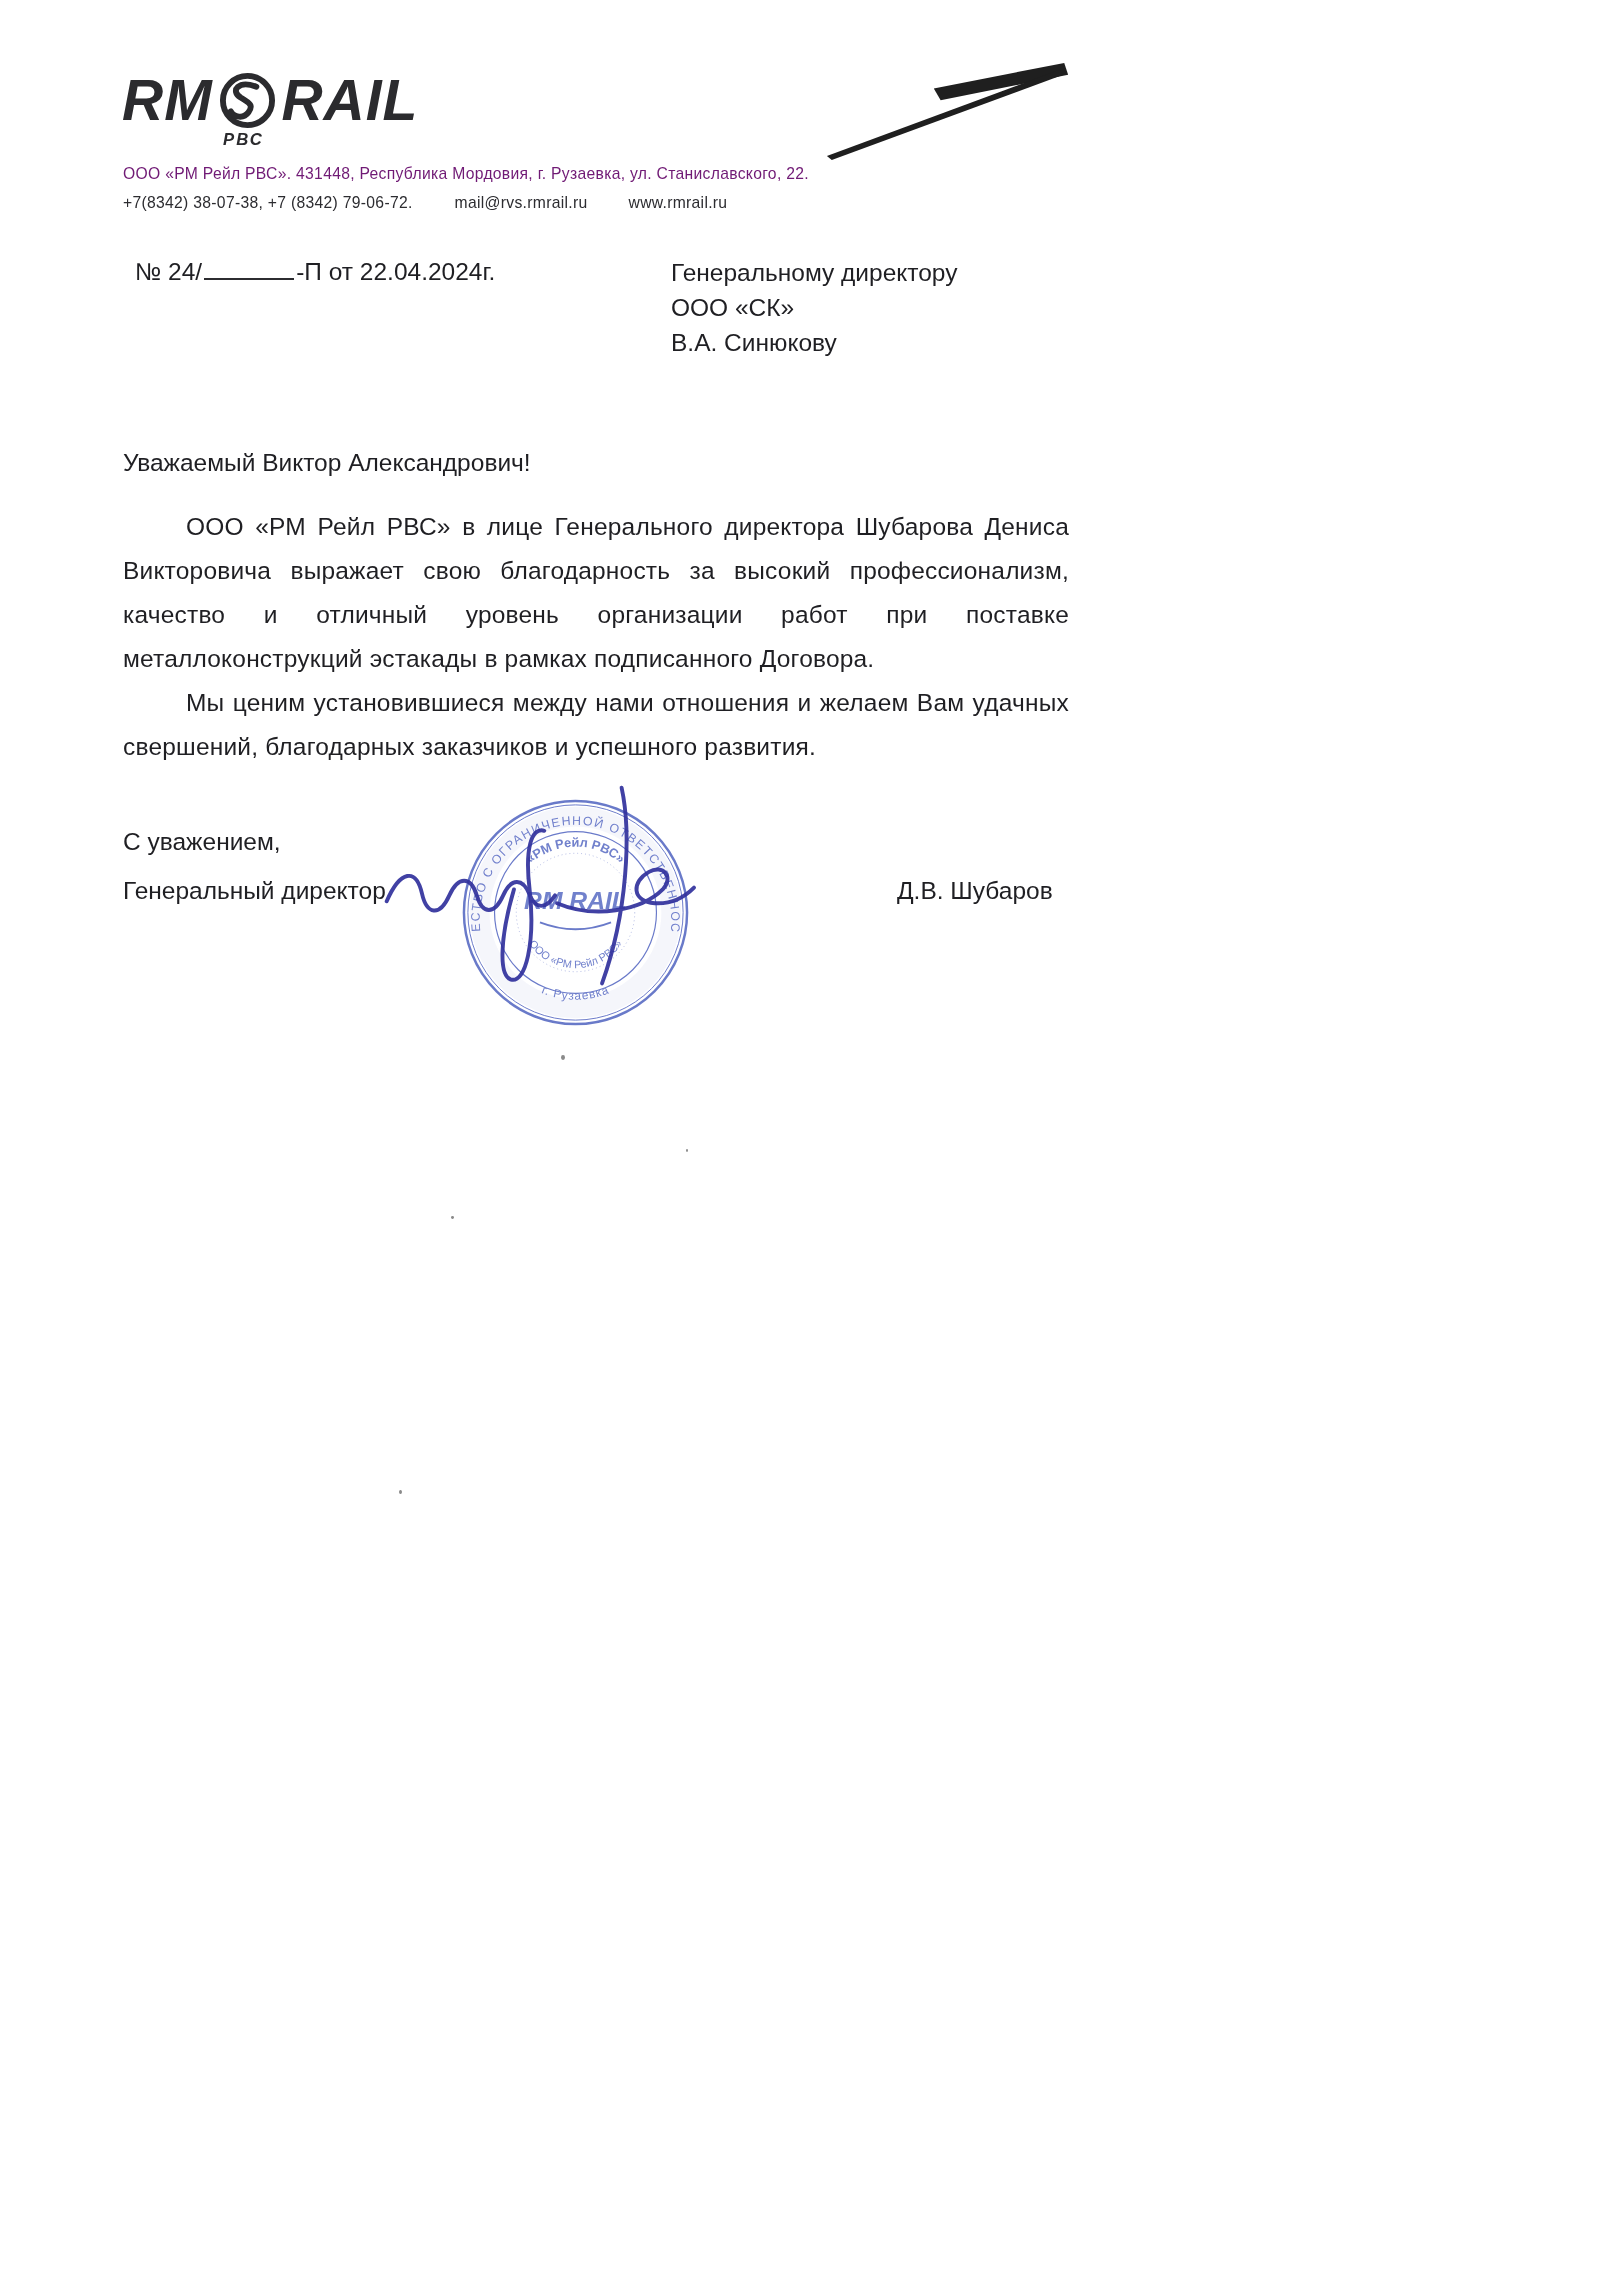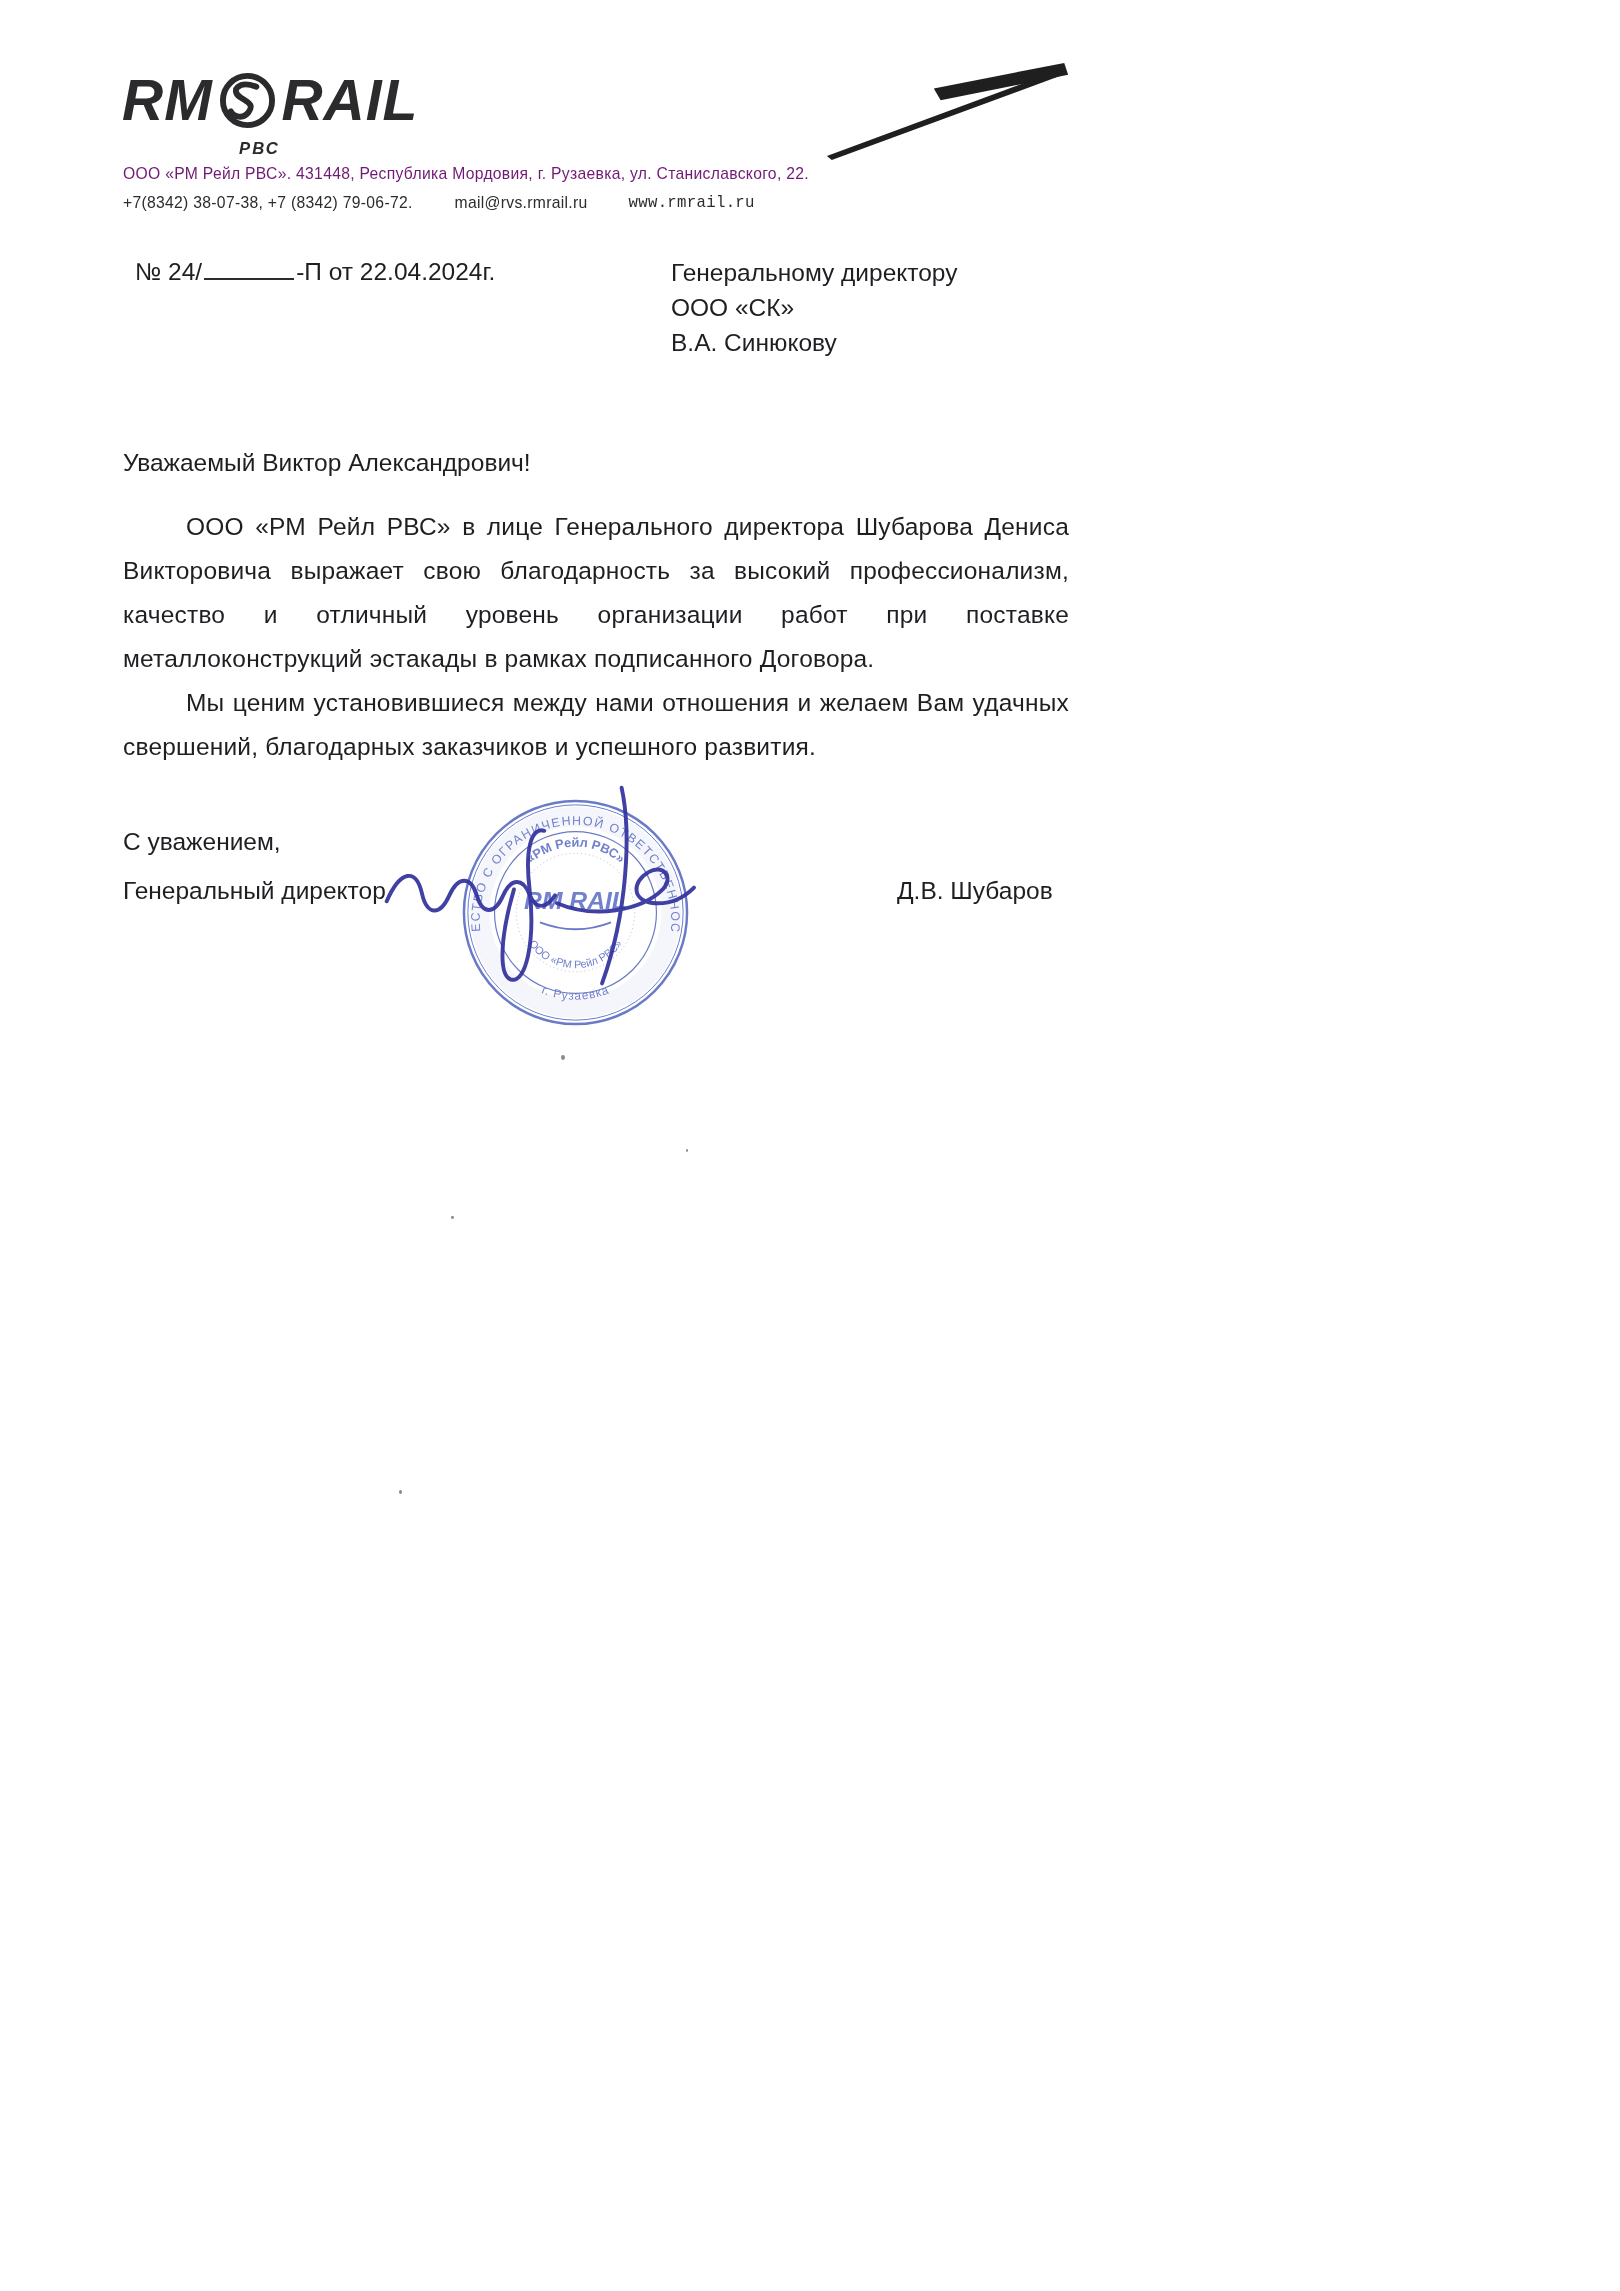--- a/index.html
+++ b/index.html
@@ -20,41 +20,40 @@
     display:flex; align-items:center;
     color:#2b2b2e;
     height:63px;
   }
   .logo-text {
     font-size:57px; font-weight:bold; font-style:italic;
     letter-spacing:1px; line-height:59px;
   }
   .logo-emblem { width:59px; height:59px; margin:0 4.9px; }
   .logo-sub {
-    position:absolute; left:101px; top:70px;
+    position:absolute; left:101px; top:61px;
     font-size:16.7px; font-weight:bold; font-style:italic;
     letter-spacing:2px;
-    margin-left:16px;
   }
   .swoosh {
     position:absolute; top:57px; left:821px;
     width:255px; height:108px;
   }
   .addr1 {
     position:absolute; top:165px; left:123px;
     font-size:15.7px; color:#701a75; letter-spacing:0.3px;
   }
   .addr2 {
     position:absolute; top:194px; left:123px;
     font-size:15.7px; color:#2c2c30; letter-spacing:0.3px;
     display:flex;
     justify-content:center;
   }
   .addr2 .email { margin-left:42px; }
-  .addr2 .web   { margin-left:41px;font-family:Liberation Mono, monospace; }
+  .addr2 .web   { margin-left:41px; }
 
   
   .reference {
     position:absolute; top:255px; left:135px;
     font-size:24.5px;
   }
   .ref-blank {
     display:inline-block; width:90px; height:1em;
     border-bottom:2px solid #2c2c30;
     margin:0 2px; vertical-align:baseline;

